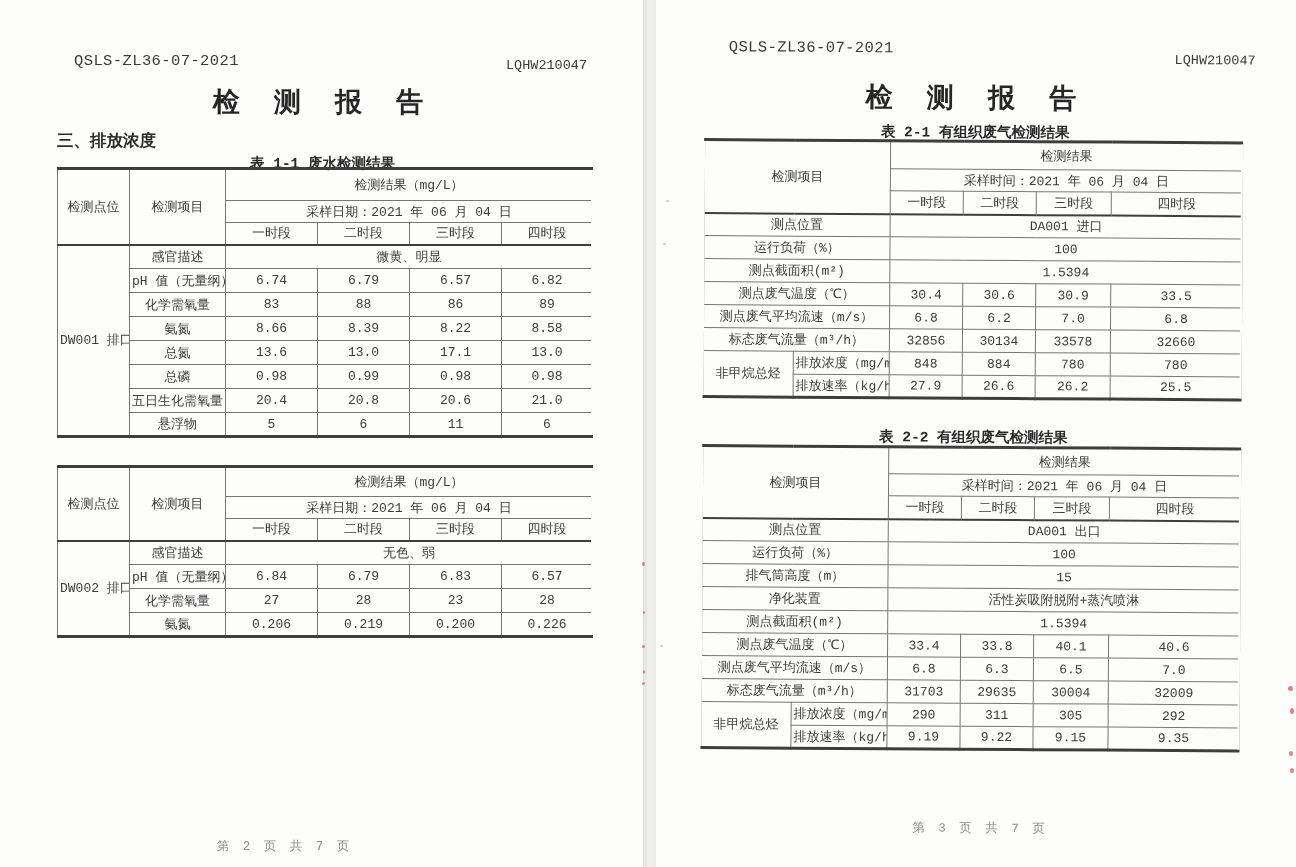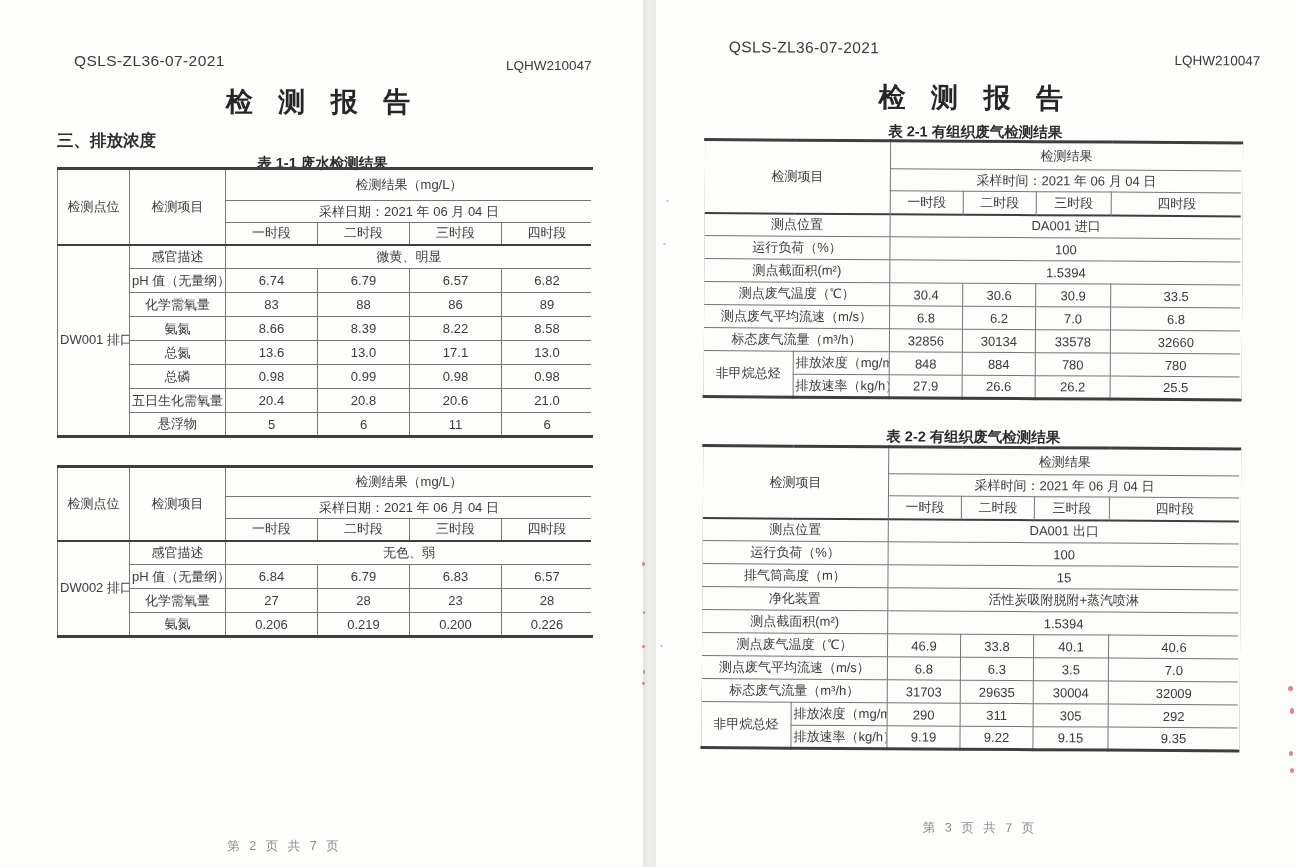--- a/index.html
+++ b/index.html
@@ -1,17 +1,17 @@
 <!DOCTYPE html>
 <html><head>
 <meta charset="utf-8">
 <style>
   html,body{margin:0;padding:0;background:#f4f4f2;}
   #stage{position:relative;width:1296px;height:867px;background:#f9a8d4;overflow:hidden;
-         font-family:Liberation Sans, sans-serif;color:#343434;}
+         font-family:Liberation Mono, monospace;color:#343434;}
   .abs{position:absolute;}
   .page{position:absolute;top:0;height:867px;background:#fdfdfc;}
   #page-left{left:0;width:645px;}
   #page-right{left:656px;width:640px;}
   .rot{position:absolute;left:0;top:0;width:100%;height:100%;transform:rotate(0.35deg);transform-origin:30px 0;}
   .doc-code{font-size:15.5px;letter-spacing:0.4px;color:#3a3a3a;}
   .report-no{font-size:13.5px;color:#3a3a3a;}
   .rtitle{width:100%;text-align:center;font-size:27px;font-weight:bold;letter-spacing:9px;color:#262626;}
   .section{font-size:16.5px;font-weight:bold;color:#2c2c2c;}
   .caption{width:100%;text-align:center;font-size:14.5px;font-weight:bold;color:#2a2a2a;}
@@ -315,30 +315,30 @@
         <tr style="height:23px">
           <td colspan="2">净化装置</td>
           <td colspan="4">活性炭吸附脱附+蒸汽喷淋</td>
         </tr>
         <tr style="height:23px">
           <td colspan="2">测点截面积(m²)</td>
           <td colspan="4">1.5394</td>
         </tr>
         <tr style="height:23px">
           <td colspan="2">测点废气温度（℃）</td>
-          <td>46.9</td>
+          <td>33.4</td>
           <td>33.8</td>
           <td>40.1</td>
           <td>40.6</td>
         </tr>
         <tr style="height:23px">
           <td colspan="2">测点废气平均流速（m/s）</td>
           <td>6.8</td>
           <td>6.3</td>
-          <td>3.5</td>
+          <td>6.5</td>
           <td>7.0</td>
         </tr>
         <tr style="height:23px">
           <td colspan="2">标态废气流量（m³/h）</td>
           <td>31703</td>
           <td>29635</td>
           <td>30004</td>
           <td>32009</td>
         </tr>
         <tr style="height:23px">

